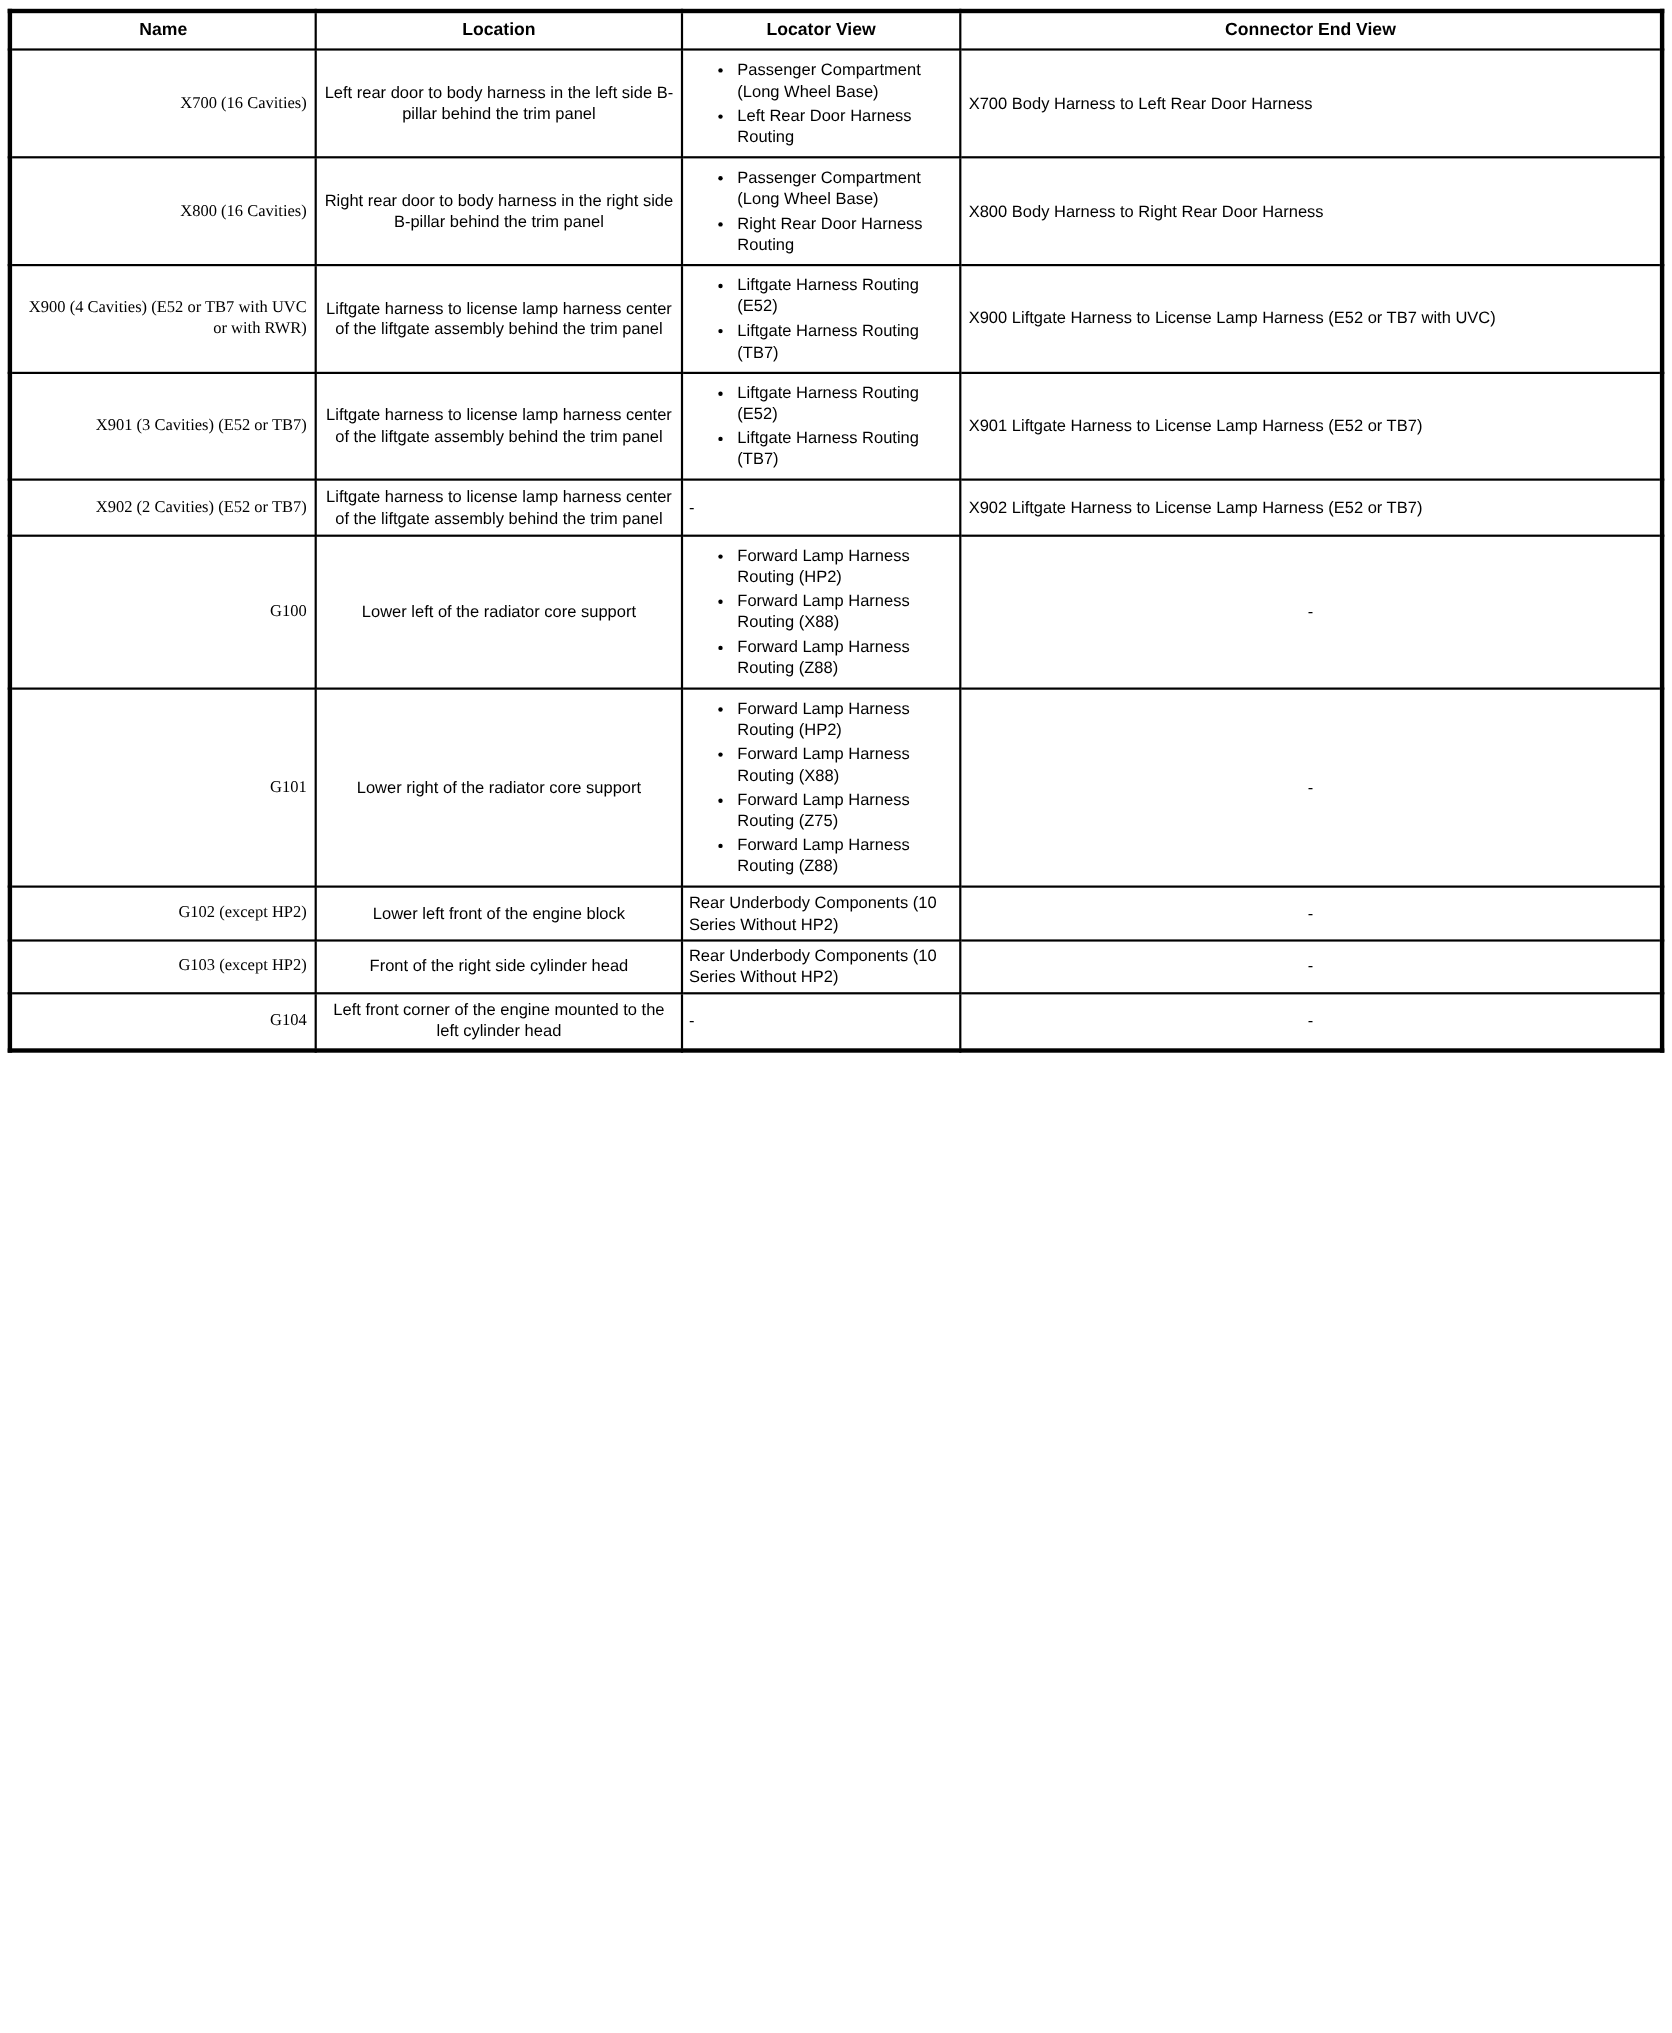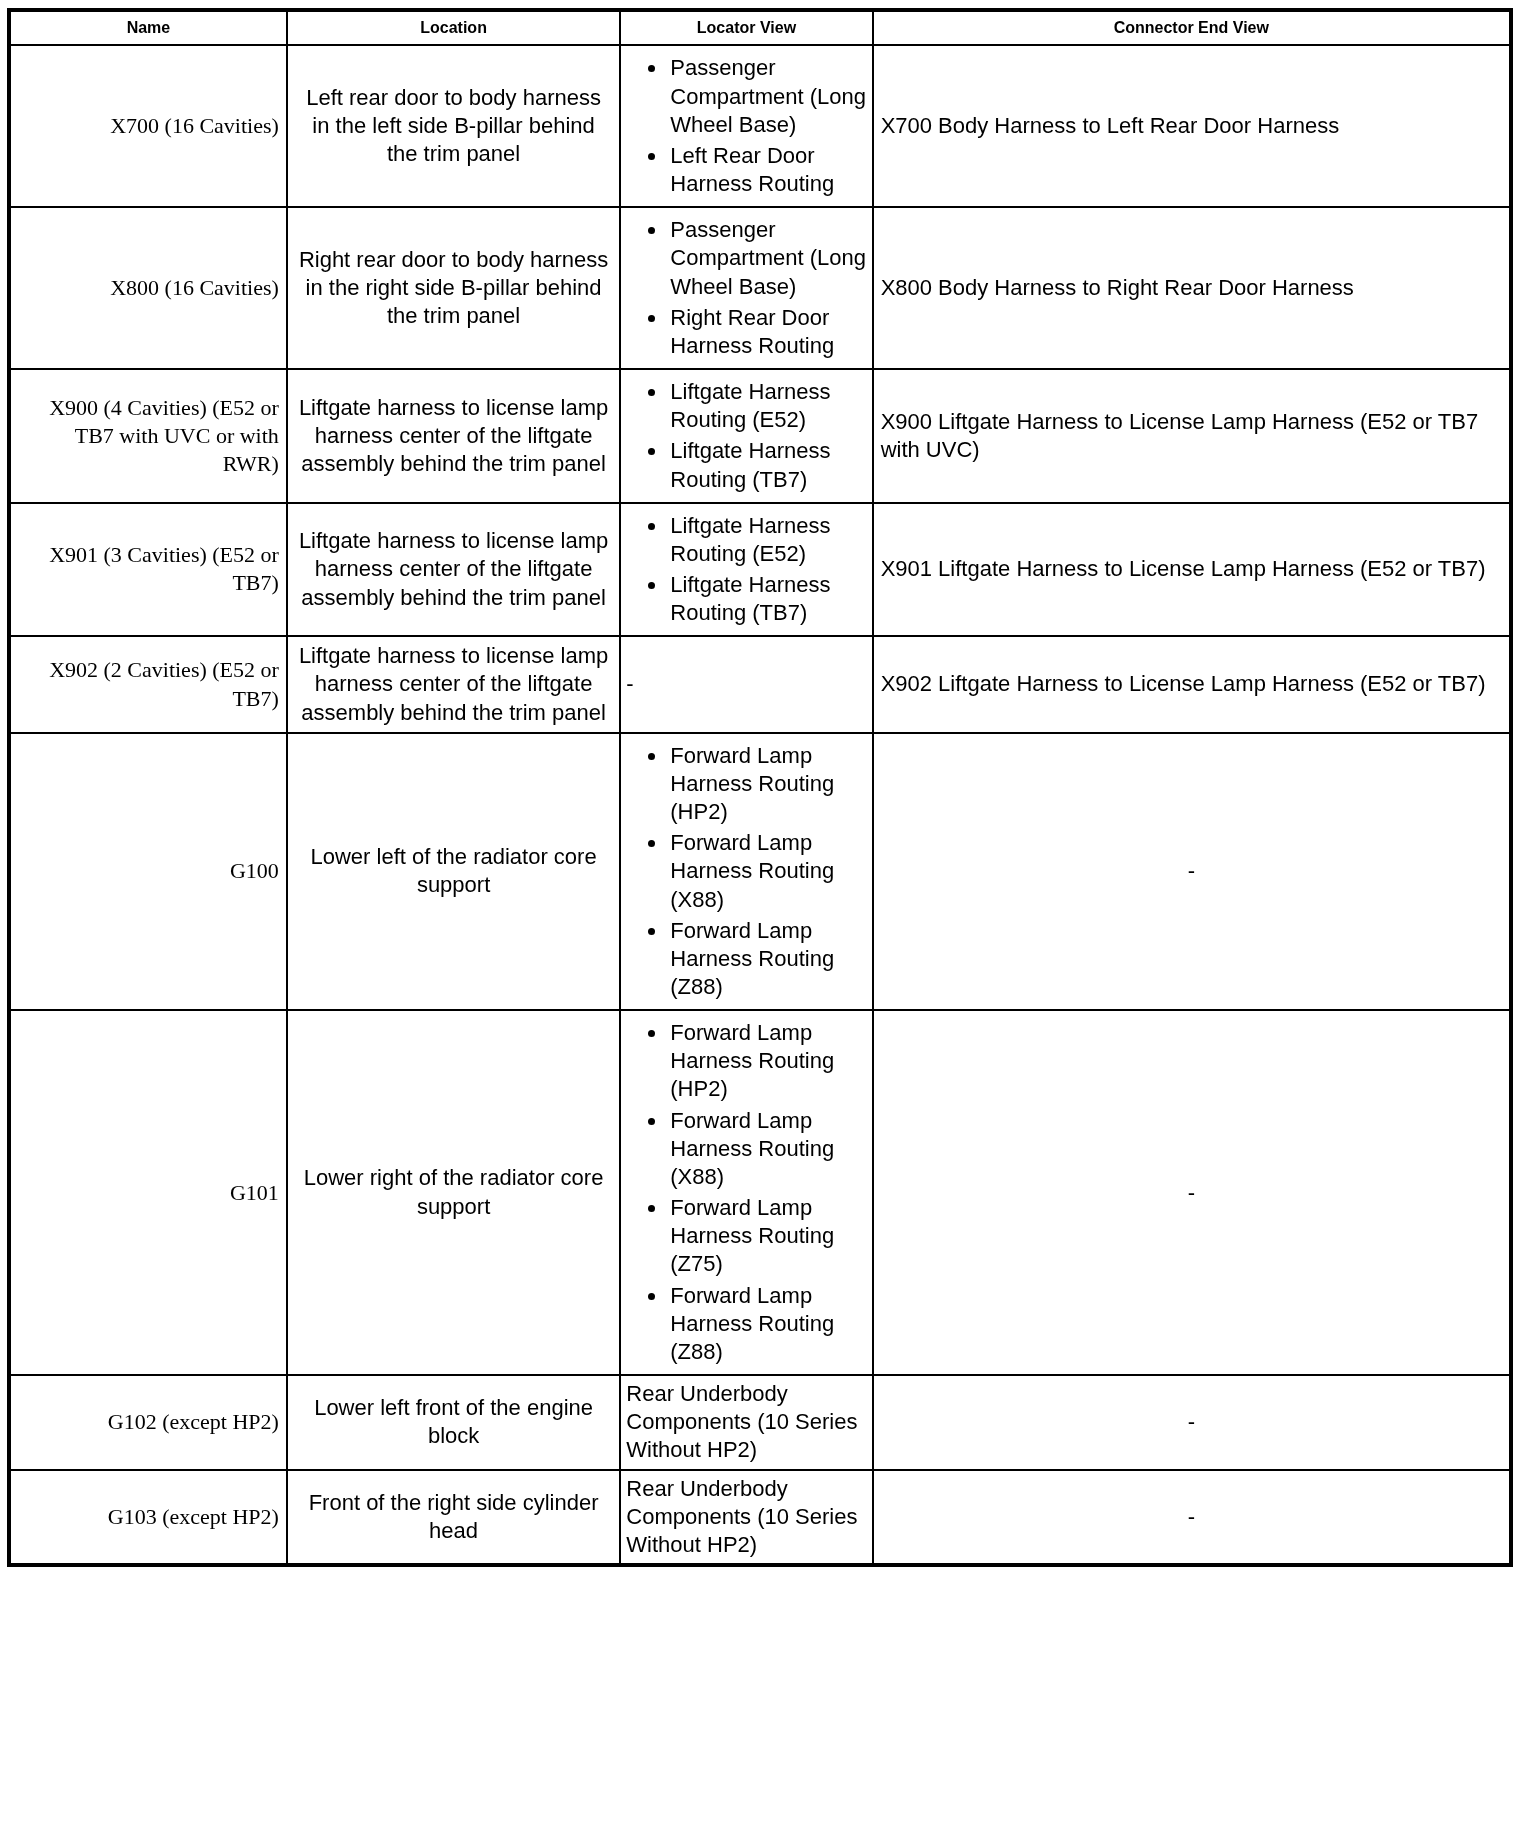--- a/index.html
+++ b/index.html
@@ -17,21 +17,21 @@
     background: #ffffff;
   }
   table.conn-table {
     width: 100%;
     border-collapse: collapse;
     border: 4px solid #000000;
     table-layout: fixed;
   }
   .conn-table th, .conn-table td {
     border: 2px solid #000000;
-    font-size: 22px;
+    font-size: 15px;
     line-height: 1.28;
     padding: 5px 7px;
     vertical-align: middle;
     word-wrap: break-word;
   }
   .conn-table th {
     font-size: 16px;
     font-weight: bold;
     text-align: center;
     padding: 6px 4px;
@@ -179,15 +179,21 @@
 
 
   <tr>
     <td class="col-name">G103 (except HP2)</td>
     <td class="col-location">Front of the right side cylinder head</td>
     <td class="col-locator">Rear Underbody Components (10 Series Without HP2)</td>
     <td class="col-connector dash-center">-</td>
   </tr>
 
 
+  <tr>
+    <td class="col-name">G104</td>
+    <td class="col-location">Left front corner of the engine mounted to the left cylinder head</td>
+    <td class="col-locator dash-left">-</td>
+    <td class="col-connector dash-center">-</td>
+  </tr>
 </tbody>
   </table>
 </div>
 
 </body></html>

